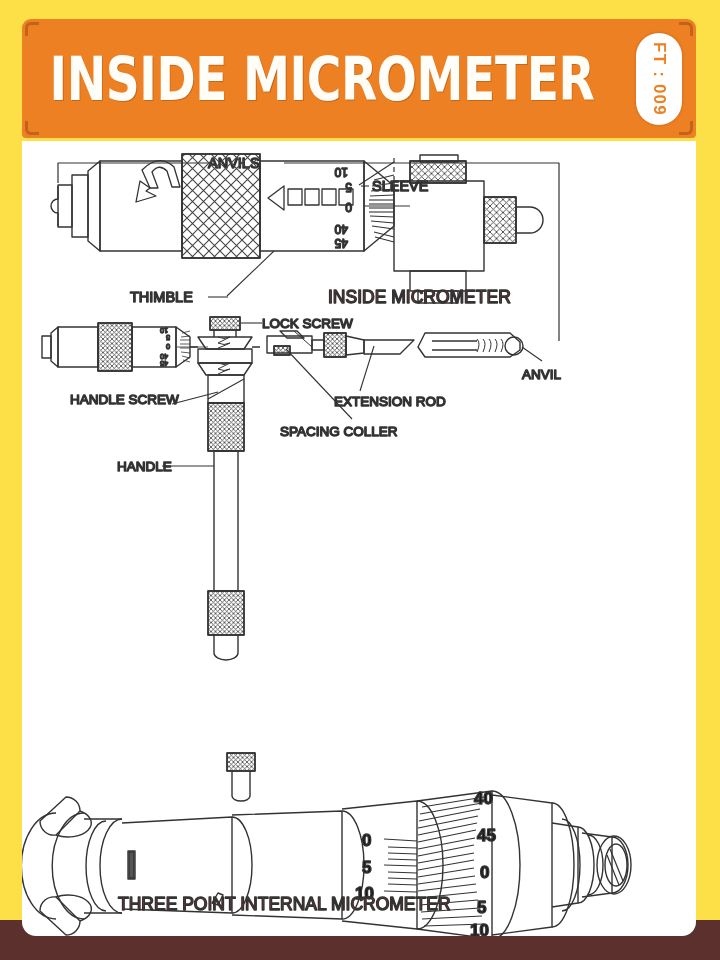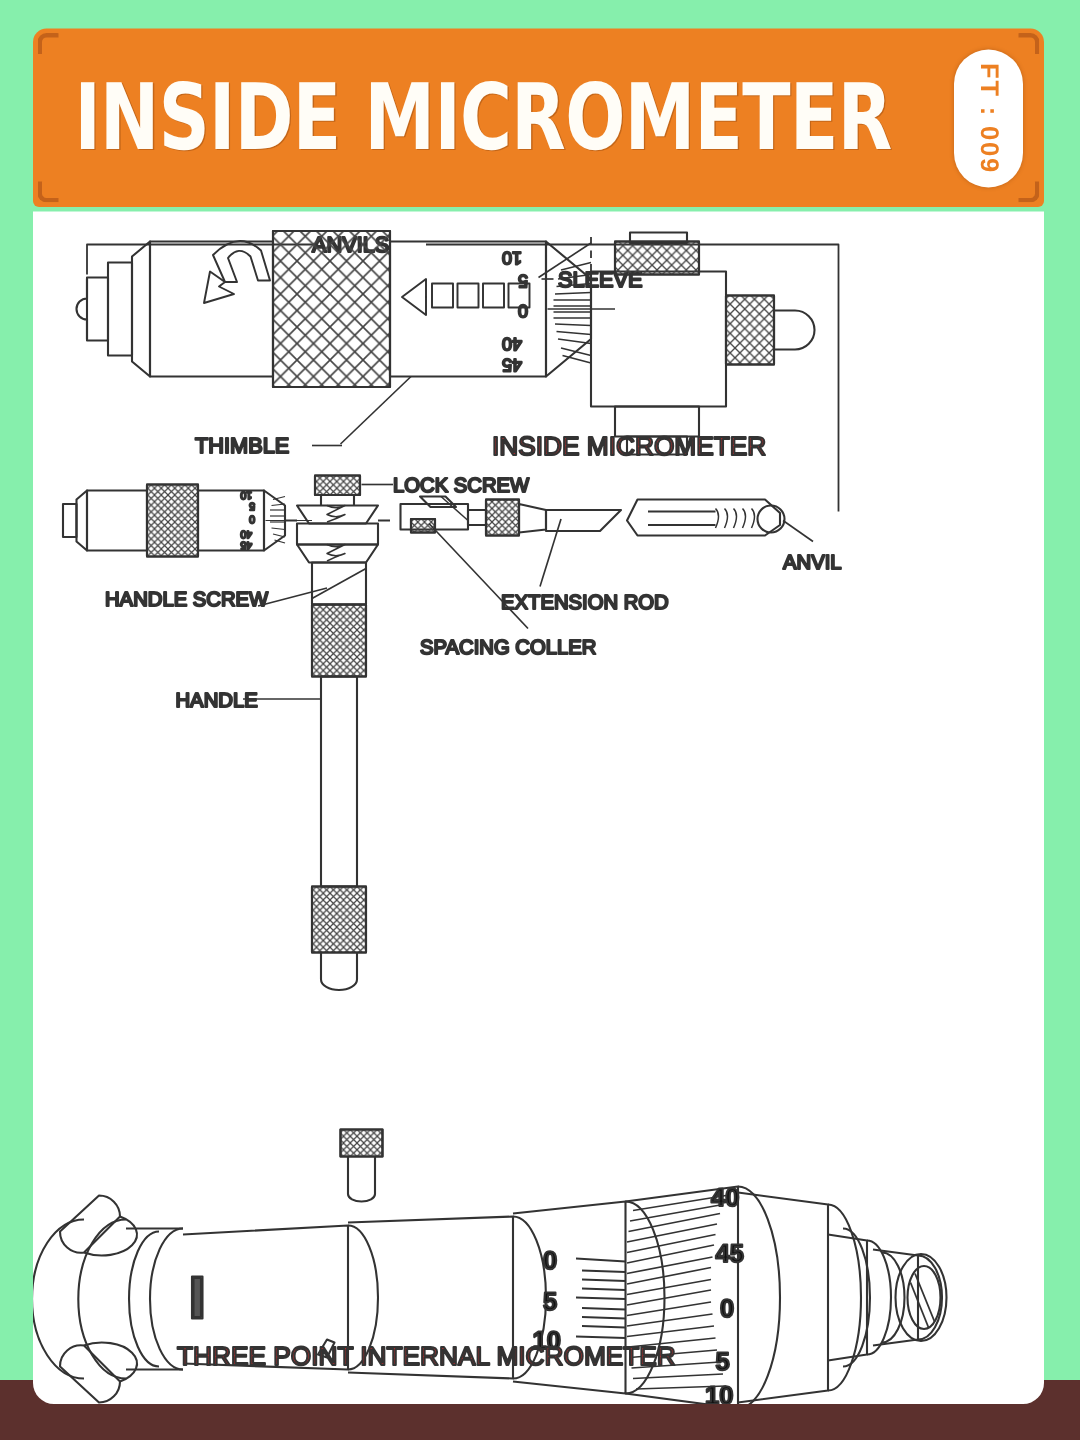--- a/index.html
+++ b/index.html
@@ -6,21 +6,21 @@
   * { margin:0; padding:0; box-sizing:border-box; }
   html,body { width:720px; height:960px; }
   body {
     background:#5C302D;
     font-family:"Liberation Sans", sans-serif;
     overflow:hidden;
     position:relative;
   }
   #poster {
     position:absolute; left:0; top:0; width:720px; height:920px;
-    background:#86efac;
+    background:#fde047;
   }
   
   .banner {
     position:absolute; left:22px; top:19px; width:674px; height:119px;
     background:#ED8022;
     border-radius:9px 9px 4px 4px;
   }
   .banner-title {
     position:absolute; left:0; top:0; width:600px; height:119px;
     display:flex; align-items:center; justify-content:center;

